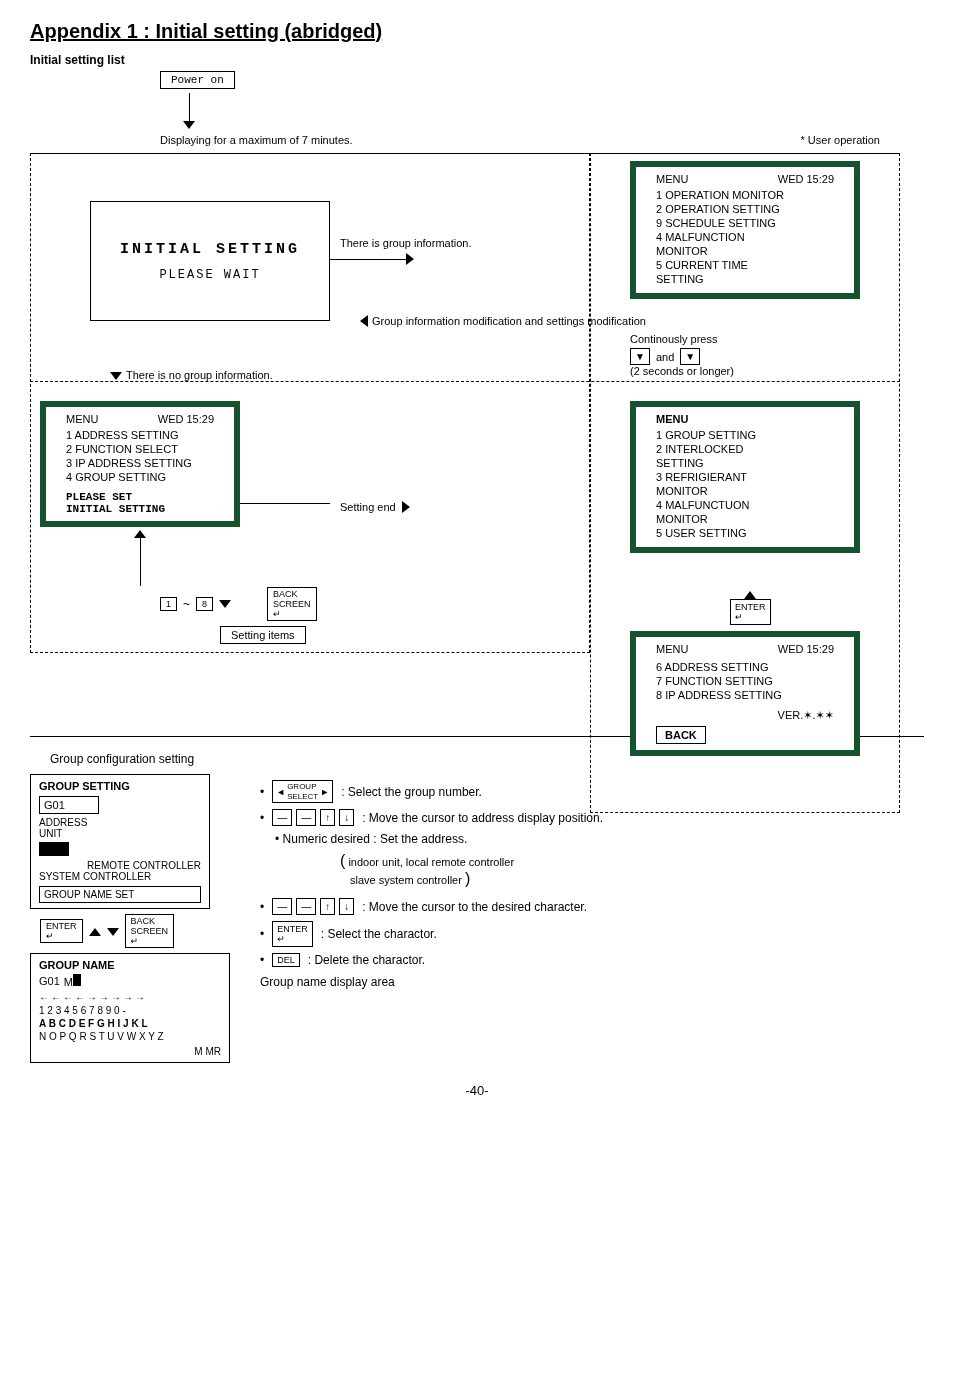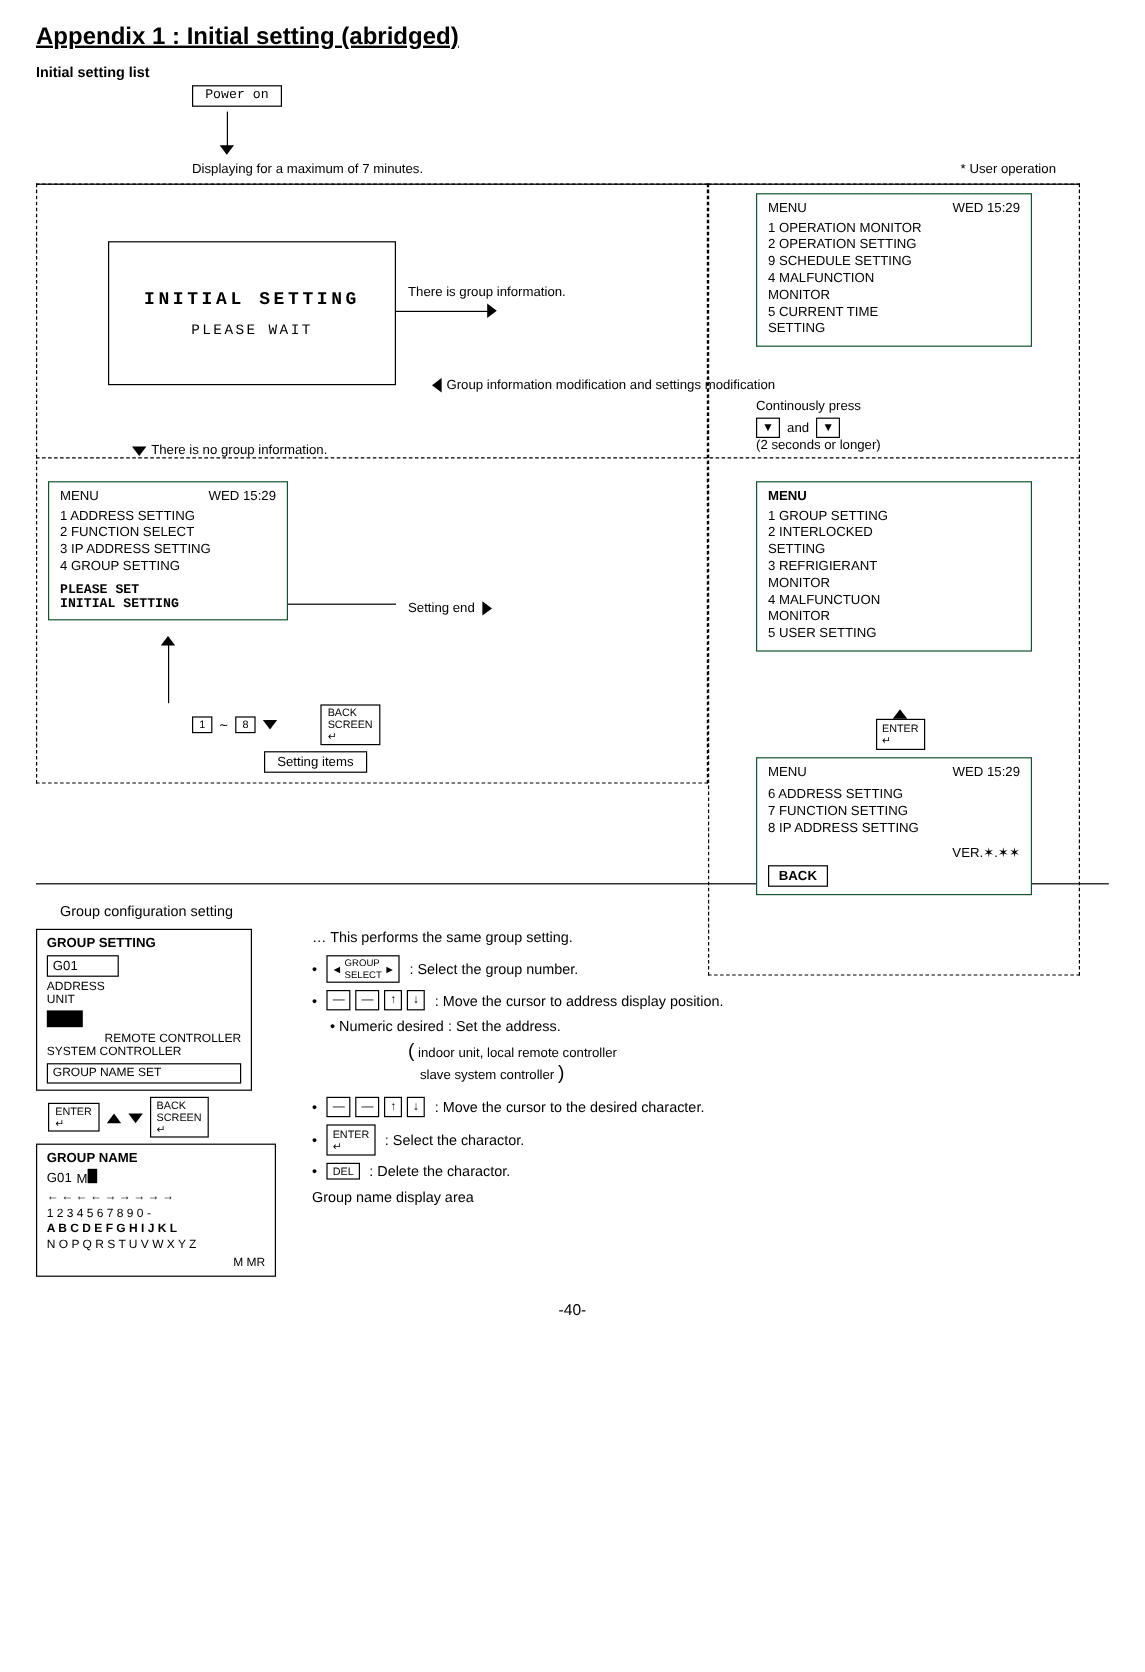--- a/index.html
+++ b/index.html
@@ -18,23 +18,23 @@
       text-decoration: underline;
       margin-bottom: 10px;
     }
     .section-label {
       font-weight: bold;
       font-size: 12px;
       margin-bottom: 4px;
     }
     
     .screen-box {
-      border: 1px solid #14532d;
+      border: 6px solid #14532d;
       background: #fff;
-      padding: 6px 9px;
+      padding: 6px 20px;
       font-size: 11px;
     }
     .screen-box .screen-header {
       display: flex;
       justify-content: space-between;
       font-size: 11px;
       margin-bottom: 4px;
     }
     .screen-box .screen-item {
       font-size: 11px;
@@ -398,21 +398,20 @@
             <span>→</span>
         </div>
         <div style="font-size:10px; margin:2px 0;">1 2 3 4 5 6 7 8 9 0 -</div>
         <div style="font-size:10px; margin:2px 0;font-weight:bold;">A B C D E F G H I J K L</div>
         <div style="font-size:10px; margin:2px 0;">N O P Q R S T U V W X Y Z</div>
         <div style="font-size:10px; margin-top:4px; text-align:right;">M   MR</div>
       </div>
     </div>
 
     <div style="flex:1;">
-      <div style="margin-bottom:8px;">… This performs the same group setting.</div>
 
       <div style="display:flex; align-items:center; gap:8px; margin:6px 0;">
         <span>•</span>
         <div class="group-select-btn">
           <span>◄</span>
           <span style="font-size:8px; line-height:1.2;">GROUP<br>SELECT</span>
           <span>►</span>
         </div>
         <span>: Select the group number.</span>
       </div>

